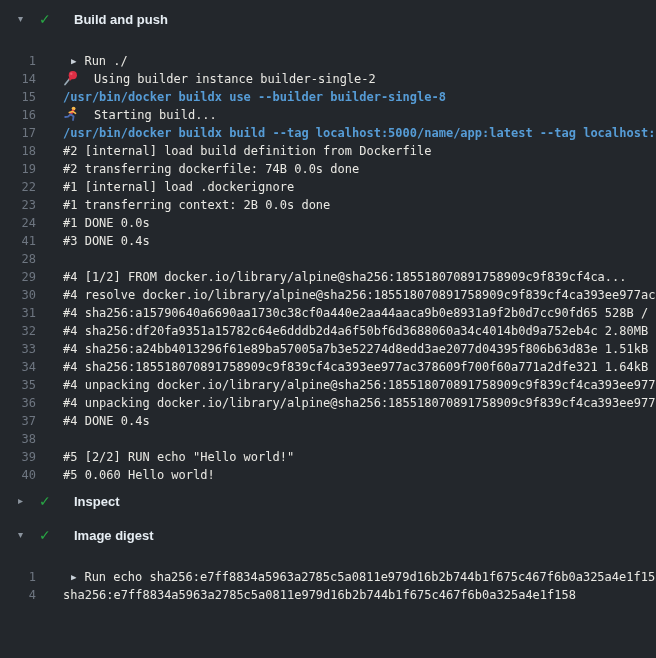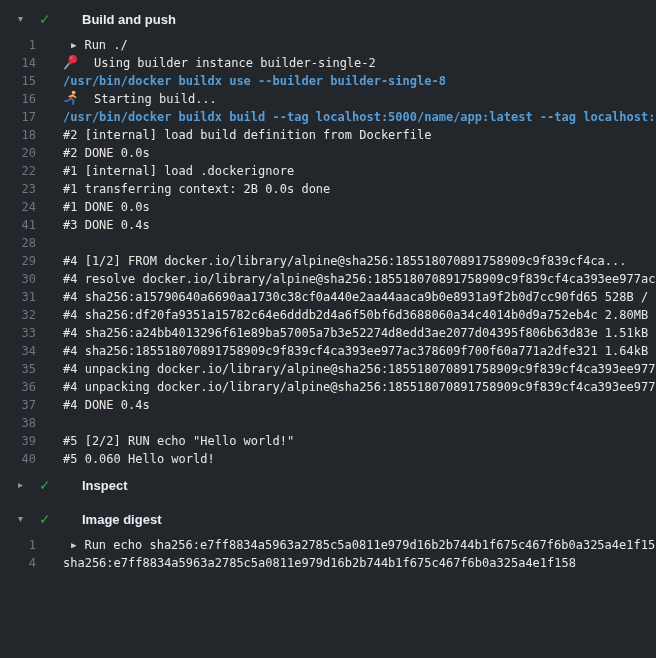--- a/index.html
+++ b/index.html
@@ -21,23 +21,23 @@
   .tri {
     width: 11px; font-size: 10px; line-height: 1;
     color: #8b949e; flex: none;
   }
   .check {
     color: #28a745; font-weight: bold; font-size: 14px;
     margin-left: 10px; width: 15px; line-height: 1; flex: none;
   }
   .title {
     color: #e6edf3; font-weight: 600; font-size: 13px;
-    margin-left: 28px; white-space: nowrap;
+    margin-left: 20px; white-space: nowrap;
   }
-  .lines { margin-top: 0; }
+  .lines { margin-top: 16px; }
   .row {
     height: 18px; line-height: 18px;
     white-space: pre; overflow: hidden;
     font-size: 12px;
   }
   .num {
     display: inline-block; width: 36px; text-align: right;
     color: #6e7681; margin-right: 27px;
     -webkit-user-select: none; user-select: none;
     cursor: pointer;
@@ -75,21 +75,21 @@
             </svg></span><span class="content">Using builder instance builder-single-2</span></div>
         <div class="row"><span class="num">15</span><span class="content cmd">/usr/bin/docker buildx use --builder builder-single-8</span></div>
         <div class="row"><span class="num">16</span><span class="emoji"><svg width="16" height="16" viewBox="0 0 16 16">
               <circle cx="10.6" cy="2.6" r="1.9" fill="#f9bb4b"></circle>
               <path d="M10 4.8 L7.6 8.2" stroke="#dd2e44" stroke-width="2.6" stroke-linecap="round"></path>
               <path d="M9.8 5.4 L12.6 7.4 M9.4 5.6 L6.2 6.4" stroke="#f9bb4b" stroke-width="1.5" stroke-linecap="round"></path>
               <path d="M7.6 8.2 L10.6 10.4 L10 14 M7.6 8.4 L5 10.6 L2.2 11" stroke="#4a6ab0" stroke-width="1.8" stroke-linecap="round" fill="none"></path>
             </svg></span><span class="content">Starting build...</span></div>
         <div class="row"><span class="num">17</span><span class="content cmd">/usr/bin/docker buildx build --tag localhost:5000/name/app:latest --tag localhost:50</span></div>
         <div class="row"><span class="num">18</span><span class="content">#2 [internal] load build definition from Dockerfile</span></div>
-        <div class="row"><span class="num">20</span><span class="content">#2 DONE 0.0s</span></div>
+        <div class="row"><span class="num">19</span><span class="content">#2 transferring dockerfile: 74B 0.0s done</span></div>
         <div class="row"><span class="num">22</span><span class="content">#1 [internal] load .dockerignore</span></div>
         <div class="row"><span class="num">23</span><span class="content">#1 transferring context: 2B 0.0s done</span></div>
         <div class="row"><span class="num">24</span><span class="content">#1 DONE 0.0s</span></div>
         <div class="row"><span class="num">41</span><span class="content">#3 DONE 0.4s</span></div>
         <div class="row"><span class="num">28</span><span class="content"></span></div>
         <div class="row"><span class="num">29</span><span class="content">#4 [1/2] FROM docker.io/library/alpine@sha256:185518070891758909c9f839cf4ca...</span></div>
         <div class="row"><span class="num">30</span><span class="content">#4 resolve docker.io/library/alpine@sha256:185518070891758909c9f839cf4ca393ee977ac3</span></div>
         <div class="row"><span class="num">31</span><span class="content">#4 sha256:a15790640a6690aa1730c38cf0a440e2aa44aaca9b0e8931a9f2b0d7cc90fd65 528B / 5</span></div>
         <div class="row"><span class="num">32</span><span class="content">#4 sha256:df20fa9351a15782c64e6dddb2d4a6f50bf6d3688060a34c4014b0d9a752eb4c 2.80MB /</span></div>
         <div class="row"><span class="num">33</span><span class="content">#4 sha256:a24bb4013296f61e89ba57005a7b3e52274d8edd3ae2077d04395f806b63d83e 1.51kB /</span></div>

